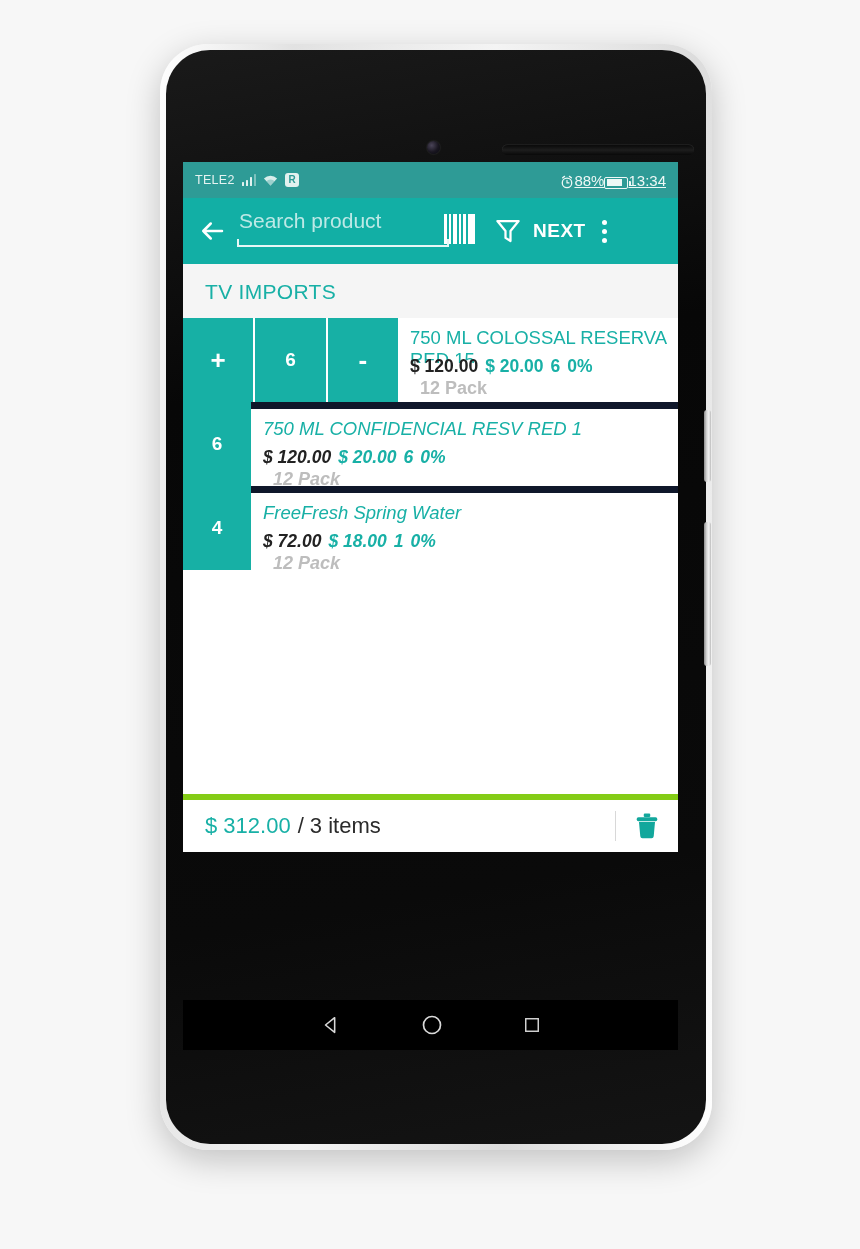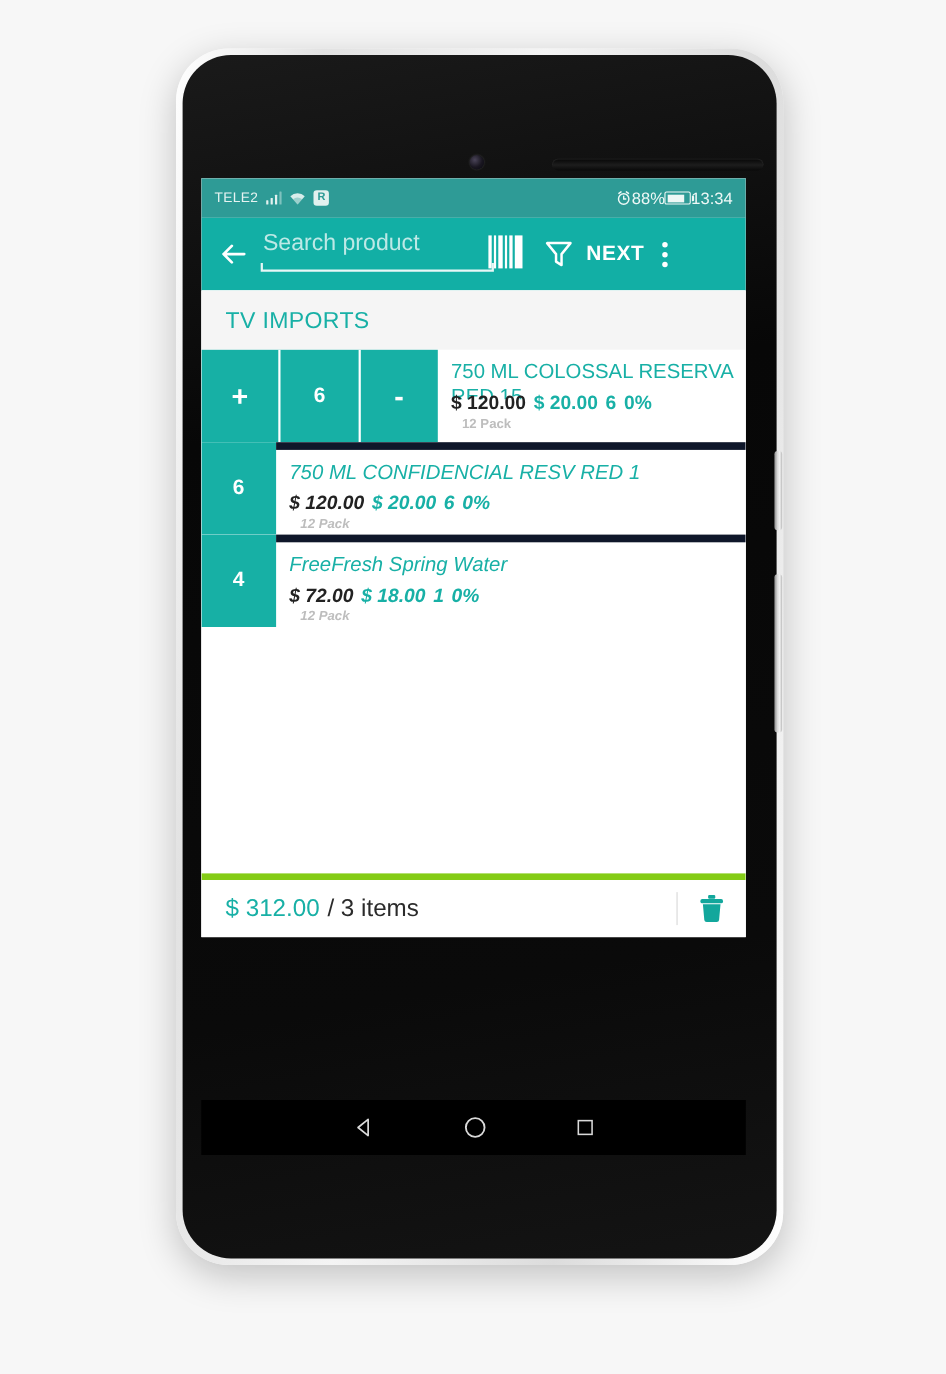--- a/index.html
+++ b/index.html
@@ -63,21 +63,21 @@
   .status-bar {
     height: 36px; flex: 0 0 36px;
     background: #2e9b96;
     display: flex; align-items: center;
     padding: 0 12px;
     color: #e8f5f3;
     font-size: 13px;
   }
   .sb-left { display: flex; align-items: center; gap: 7px; }
   .sb-carrier { font-size: 12.5px; letter-spacing: .3px; color:#e6f3f1; }
-  .sb-right { margin-left: auto; display: flex; align-items: center; gap: 0; font-size: 15px; color:#eef8f6; }
+  .sb-right { margin-left: auto; display: flex; align-items: flex-end; gap: 0; font-size: 15px; color:#eef8f6;text-decoration:underline; }
   .bars { display: flex; align-items: flex-end; gap: 1.5px; height: 12px; }
   .bars i { width: 2.5px; background: #e2f1ef; display: block; border-radius: .5px; }
   .bars i:nth-child(1){height:4px}.bars i:nth-child(2){height:6.5px}
   .bars i:nth-child(3){height:9px}.bars i:nth-child(4){height:12px;opacity:.45}
   .sb-icon { display: block; }
   .rbadge {
     width: 14px; height: 14px; border-radius: 3px;
     background: #e2f1ef; color: #2e9b96;
     font-size: 10px; font-weight: bold; line-height: 14px; text-align: center;
   }
@@ -171,21 +171,21 @@
     position: absolute; left: 12px; top: 38px;
     font-size: 17.5px; white-space: nowrap;
     display: flex; align-items: baseline; gap: 7px;
   }
   .price-total { color: #222222; font-weight: bold; }
   .price-unit  { color: #18b0a6; font-weight: bold; }
   .price-qty   { color: #18b0a6; font-weight: bold; }
   .price-disc  { color: #18b0a6; font-weight: bold; }
   .pack-line {
     position: absolute; left: 22px; top: 60px;
-    color: #bdbdbd; font-size: 12px; font-weight: bold;
+    color: #bdbdbd; font-size: 18px; font-weight: bold;
   }
   .list-fill { flex: 1 1 auto; background: #ffffff; }
 
   
   .footer {
     flex: 0 0 58px; height: 58px;
     border-top: 6px solid #84cc16;
     display: flex; align-items: center;
     padding: 0 18px 0 22px; background:#ffffff;
   }

